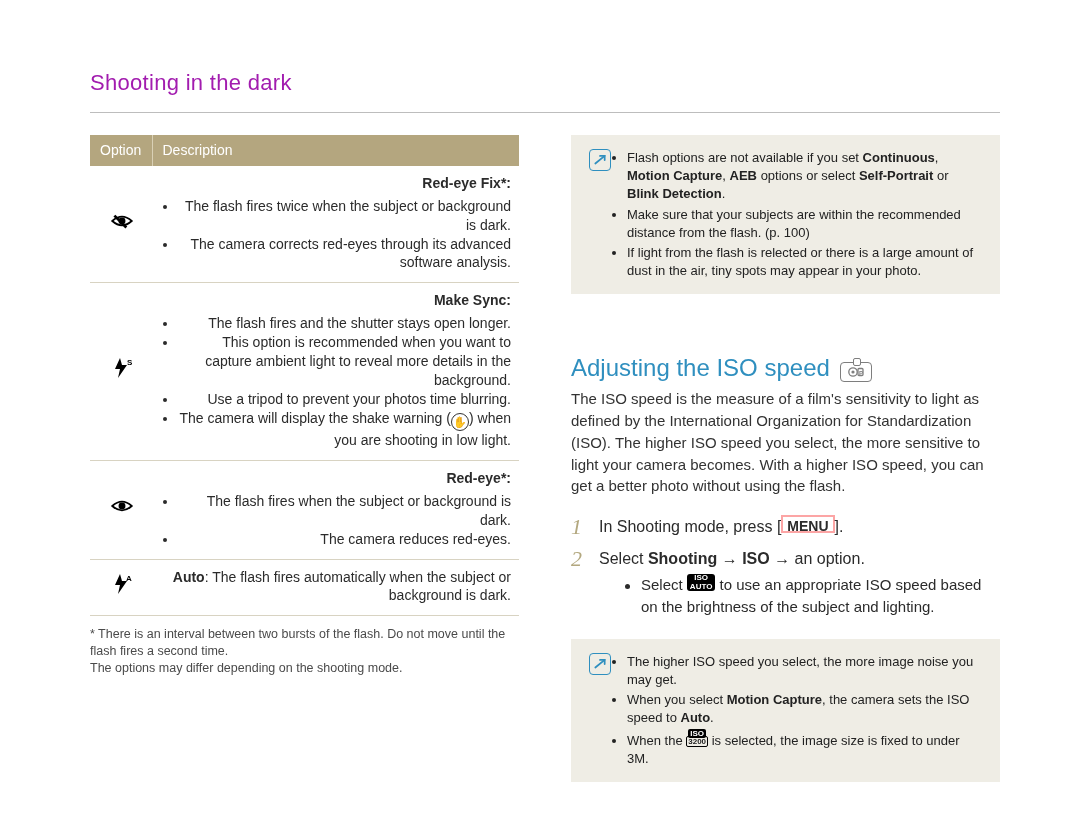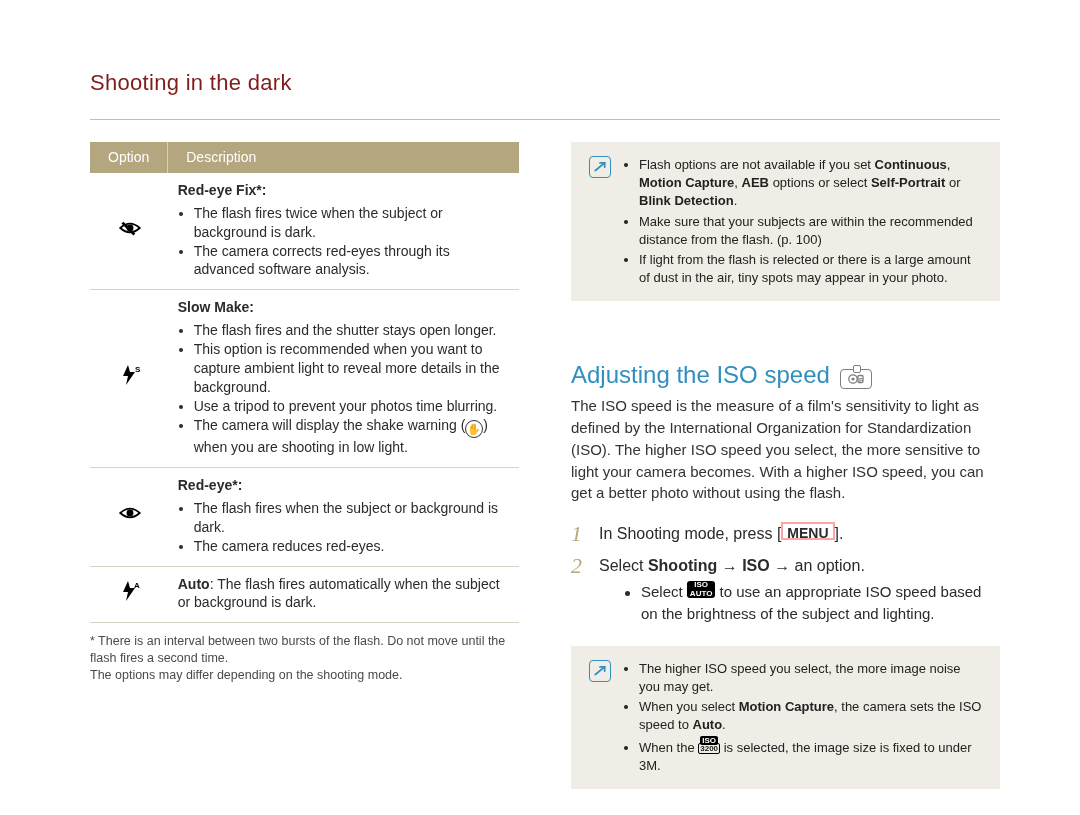--- a/index.html
+++ b/index.html
@@ -10,73 +10,73 @@
     background: #fff;
     color: #2b2b2b;
     width: 1080px;
   }
   .page {
     padding: 70px 80px 30px 90px;
   }
   .page-header {
     font-size: 22px;
     font-weight: 300;
-    color: #7f1d1d;
+    color: #a21caf;
     letter-spacing: 0.3px;
     border-bottom: 1px solid #bdbdbd;
-    padding-bottom: 23px;
+    padding-bottom: 16px;
     margin-bottom: 22px;
     font-family: "Arial Narrow", Arial, sans-serif;
   }
   .columns {
     display: flex;
     gap: 52px;
   }
   .col { flex: 1 1 50%; min-width: 0; }
   
   .opt-table {
     width: 100%;
     border-collapse: collapse;
     font-size: 14px;
     line-height: 1.35;
   }
   .opt-table thead tr { background: #b4a67f; }
   .opt-table thead th {
     text-align: left;
     font-weight: 400;
     color: #fff;
-    padding: 6px 18px;
+    padding: 6px 10px;
     font-size: 14px;
   }
   .opt-table thead th:first-child { width: 62px; border-right: 1px solid #d9d0b5; }
   .opt-table tbody td {
     padding: 8px 8px 10px 10px;
     vertical-align: top;
     border-bottom: 1px solid #d8d3c2;
+    text-align: right;
   }
   .opt-table tbody td.iconcell {
     text-align: center;
     vertical-align: middle;
     width: 62px;
   }
   .opt-title { font-weight: 700; }
   .opt-table ul { margin: 4px 0 0 0; padding-left: 16px; }
   .opt-table li { margin: 0 0; }
   .footnotes {
     font-size: 12.5px;
     color: #4a4a4a;
     margin-top: 10px;
     line-height: 1.35;
   }
   
   .note-box {
     background: #efede5;
     padding: 12px 18px 12px 18px;
     display: flex;
-    gap: 12px;
     font-size: 13px;
     line-height: 1.4;
     margin-bottom: 22px;
     color: #222;
   }
   .note-icon {
     width: 22px;
     height: 22px;
     border: 1.5px solid #2f8fbf;
     border-radius: 4px;
@@ -210,21 +210,21 @@
           </tr>
 
           <tr>
             <td class="iconcell">
               <svg viewBox="0 0 24 24" width="24" height="24">
                   <path d="M10 2 L5 13 L10 13 L8 22 L17 9 L12 9 Z" fill="#000"></path>
                   <text x="17" y="9" font-size="8" font-weight="bold" fill="#000">S</text>
                 </svg>
             </td>
             <td>
-              <span class="opt-title">Slow Make:</span>
+              <span class="opt-title">Make Sync:</span>
               <ul>
                 <li>The flash fires and the shutter stays open longer.</li>
                 <li>This option is recommended when you want to capture ambient light to reveal more details in the background.</li>
                 <li>Use a tripod to prevent your photos time blurring.</li>
                 <li>The camera will display the shake warning (<span class="hand-icon">✋</span>) when you are shooting in low light.</li>
               </ul>
             </td>
           </tr>
 
 

